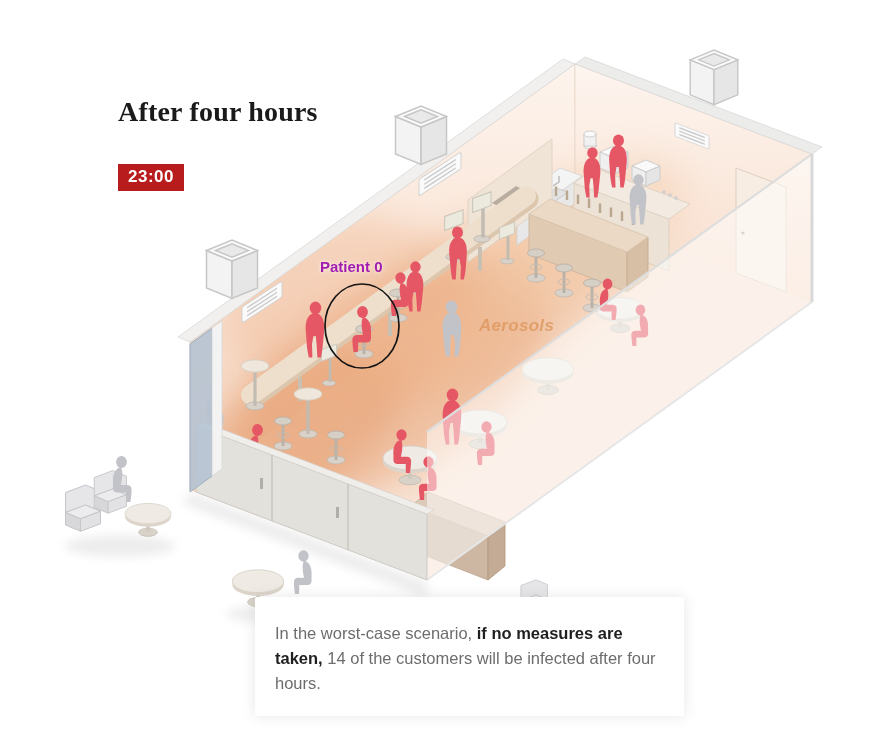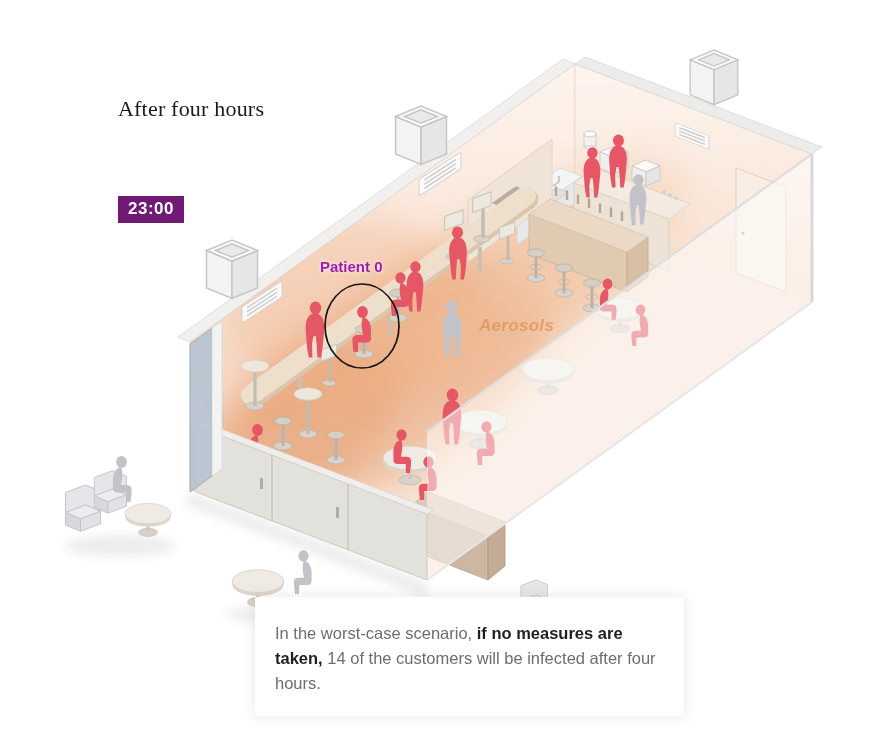--- a/index.html
+++ b/index.html
@@ -1,21 +1,21 @@
 <!DOCTYPE html>
 <html><head>
 <meta charset="utf-8">
 <style>
   html,body{margin:0;padding:0;background:#ffffff;}
   #stage{position:relative;width:880px;height:730px;overflow:hidden;background:#ffffff;
          font-family:"Liberation Sans",sans-serif;}
   #scene-svg{position:absolute;left:0;top:0;}
   .overlay{position:absolute;}
-  .title{left:118px;top:96px;font-family:"Liberation Serif",serif;font-weight:normal;
-         font-size:22px;line-height:1.16;color:#1a1a1a;letter-spacing:.2px;}
+  .title{left:118px;top:96px;font-family:"Liberation Serif",serif;font-weight:bold;
+         font-size:28px;line-height:1.16;color:#1a1a1a;letter-spacing:.2px;}
   .badge{left:118px;top:164px;background:#121212;color:#ffffff;font-weight:bold;
          font-size:17px;padding:3px 10px 4px 10px;letter-spacing:.5px;}
   .patient-label{left:320px;top:258px;font-size:15px;font-weight:bold;color:#a21caf;
          text-shadow:0 0 4px rgba(255,255,255,.9);}
   .aerosol-label{left:479px;top:316px;font-size:17px;font-style:italic;font-weight:bold;
          color:#de975d;opacity:.8;letter-spacing:.3px;}
   .caption{left:255px;top:597px;width:390px;background:#ffffff;padding:24px 19px 20px 20px;
          box-shadow:0 0 14px rgba(120,120,120,.18);border-radius:2px;
          font-size:16.5px;line-height:1.52;color:#6d6d6d;}
   .caption b{color:#1f1f1f;}
@@ -268,20 +268,20 @@
         <use href="#p-sit" xlink:href="#p-sit" transform="translate(122,502) scale(1,1)" fill="#c2c3c8"></use>
         <use href="#p-sit" xlink:href="#p-sit" transform="translate(303,594) scale(-0.95,0.95)" fill="#c2c3c8"></use>
       </g>
 
   <ellipse cx="362" cy="326" rx="37" ry="42" fill="none" stroke="#141414" stroke-width="1.7"></ellipse>
 </svg>
 
 <div class="overlay title">
   <div>After four hours</div>
 </div>
-<div class="overlay badge" style="background: #701a75; color: rgb(255, 255, 255); margin-top: 32px;">23:00</div>
+<div class="overlay badge" style="background: #b91c1c; color: rgb(255, 255, 255);">23:00</div>
 <div class="overlay patient-label">Patient 0</div>
 <div class="overlay aerosol-label" style="color: rgb(222, 151, 93);">Aerosols</div>
 <div class="overlay caption">
   <span>In the worst-case scenario, </span><b>if no measures are taken,</b><span> 14 of the customers will be infected after four hours.</span>
 </div>
 
 </div>
 
 </body></html>

